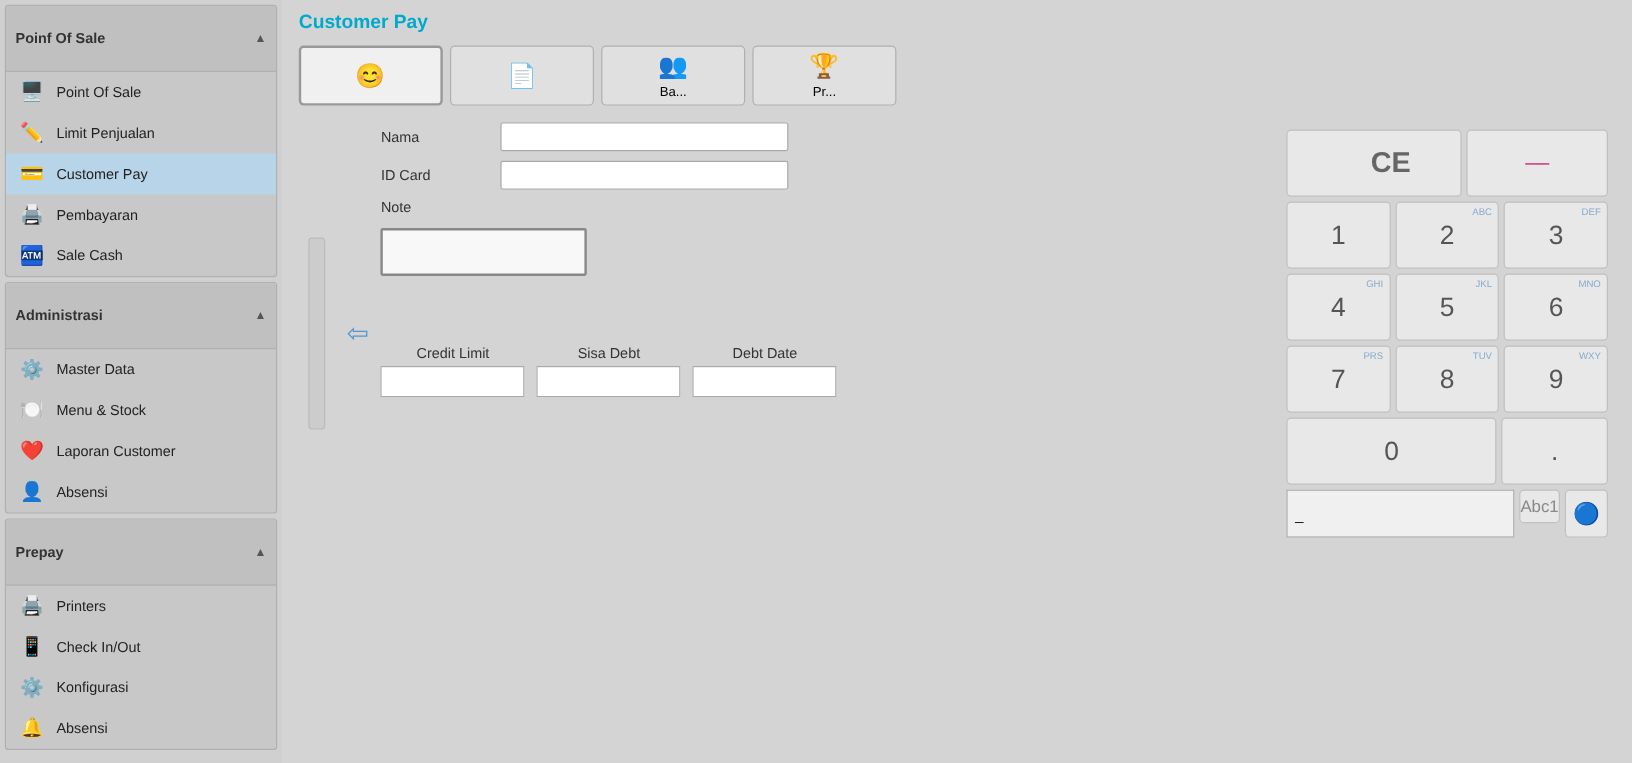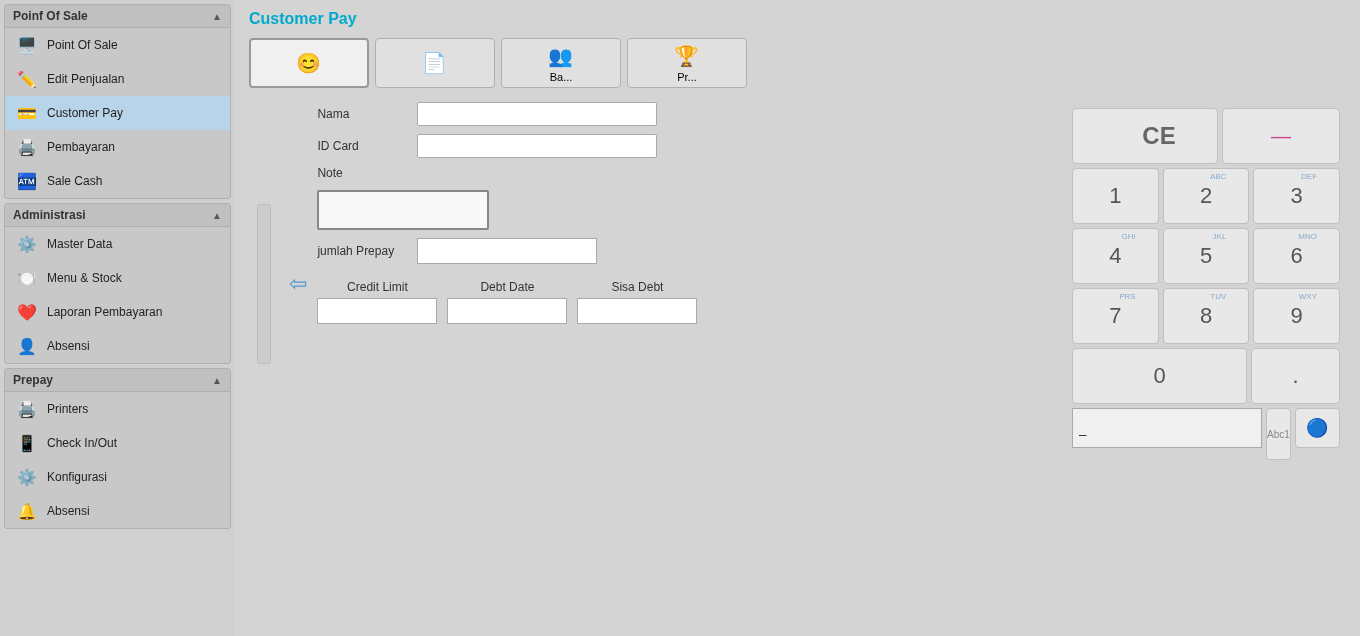--- a/index.html
+++ b/index.html
@@ -26,21 +26,21 @@
     .sidebar-section {
       background: #c8c8c8;
       border: 1px solid #b0b0b0;
       border-radius: 3px;
     }
 
     .sidebar-section-header {
       display: flex;
       justify-content: space-between;
       align-items: center;
-      padding: 4px 8px;
+      padding: 20px 8px;
       font-weight: bold;
       font-size: 12px;
       color: #333;
       background: #c0c0c0;
       border-bottom: 1px solid #b0b0b0;
     }
 
     .sidebar-section-header .collapse-icon {
       font-size: 10px;
       color: #555;
@@ -187,20 +187,21 @@
     .credit-cols {
       display: flex;
       gap: 10px;
     }
 
     .credit-col {
       display: flex;
       flex-direction: column;
       align-items: center;
       gap: 4px;
+      margin-top: 41px;
     }
 
     .credit-col-label {
       font-size: 12px;
       color: #333;
       text-align: center;
     }
 
     .credit-col-input {
       width: 120px;
@@ -264,21 +265,21 @@
     }
 
     .numpad-btn.pink-btn {
       color: #cc4488;
       font-size: 20px;
     }
 
     .numpad-btn .sub-letters {
       position: absolute;
       top: 4px;
-      right: 22px;
+      right: 5px;
       font-size: 8px;
       color: #88aacc;
       line-height: 1.1;
     }
 
     .numpad-btn.zero-btn {
       flex: 2;
     }
 
     .numpad-bottom-row {
@@ -290,29 +291,29 @@
       flex: 2;
       height: 40px;
       border: 1px solid #aaa;
       background: #f0f0f0;
       padding: 2px 6px;
       font-size: 13px;
     }
 
     .numpad-abc-btn {
       flex: 1;
-      height: 52px;
+      height: 28px;
       background: #e8e8e8;
       border: 1px solid #c0c0c0;
       border-radius: 4px;
       cursor: pointer;
       display: flex;
       align-items: center;
       justify-content: center;
-      font-size: 10px;
+      font-size: 14px;
       color: #888;
     }
 
     .numpad-blue-btn {
       width: 50px;
       height: 40px;
       background: #e8e8e8;
       border: 1px solid #c0c0c0;
       border-radius: 4px;
       cursor: pointer;
@@ -332,21 +333,21 @@
     <div class="sidebar-section-header">
       <span>Poinf Of Sale</span>
       <span class="collapse-icon">▲</span>
     </div>
     <div class="sidebar-item">
       <span class="sidebar-icon">🖥️</span>
       <span>Point Of Sale</span>
     </div>
     <div class="sidebar-item">
       <span class="sidebar-icon">✏️</span>
-      <span>Edit Penjualan</span>
+      <span>Limit Penjualan</span>
     </div>
     <div class="sidebar-item active">
       <span class="sidebar-icon">💳</span>
       <span>Customer Pay</span>
     </div>
     <div class="sidebar-item">
       <span class="sidebar-icon">🖨️</span>
       <span>Pembayaran</span>
     </div>
     <div class="sidebar-item">
@@ -363,21 +364,21 @@
     <div class="sidebar-item">
       <span class="sidebar-icon">⚙️</span>
       <span>Master Data</span>
     </div>
     <div class="sidebar-item">
       <span class="sidebar-icon">🍽️</span>
       <span>Menu &amp; Stock</span>
     </div>
     <div class="sidebar-item">
       <span class="sidebar-icon">❤️</span>
-      <span>Laporan Pembayaran</span>
+      <span>Laporan Customer</span>
     </div>
     <div class="sidebar-item">
       <span class="sidebar-icon">👤</span>
       <span>Absensi</span>
     </div>
   </div>
 
   <div class="sidebar-section">
     <div class="sidebar-section-header">
       <span>Prepay</span>
@@ -439,37 +440,33 @@
         <input type="text" class="form-input" style="">
       </div>
       <div class="form-row">
         <span class="form-label">ID Card</span>
         <input type="text" class="form-input" style="">
       </div>
       <div class="form-row" style="align-items:flex-start;flex-direction:column;">
         <span class="form-label">Note</span>
         <textarea class="form-textarea" style=""></textarea>
       </div>
-      <div class="form-row">
-        <span class="form-label">jumlah Prepay</span>
-        <input type="text" class="prepay-input" style="">
-      </div>
 
       <div class="credit-section">
         <div class="credit-cols">
           <div class="credit-col">
             <span class="credit-col-label">Credit Limit</span>
             <input type="text" class="credit-col-input" style="">
           </div>
           <div class="credit-col">
-            <span class="credit-col-label">Debt Date</span>
+            <span class="credit-col-label">Sisa Debt</span>
             <input type="text" class="credit-col-input" style="">
           </div>
           <div class="credit-col">
-            <span class="credit-col-label">Sisa Debt</span>
+            <span class="credit-col-label">Debt Date</span>
             <input type="text" class="credit-col-input" style="">
           </div>
         </div>
       </div>
     </div>
 
     <div style="flex:1;"></div>
 
     <div class="numpad">
 

